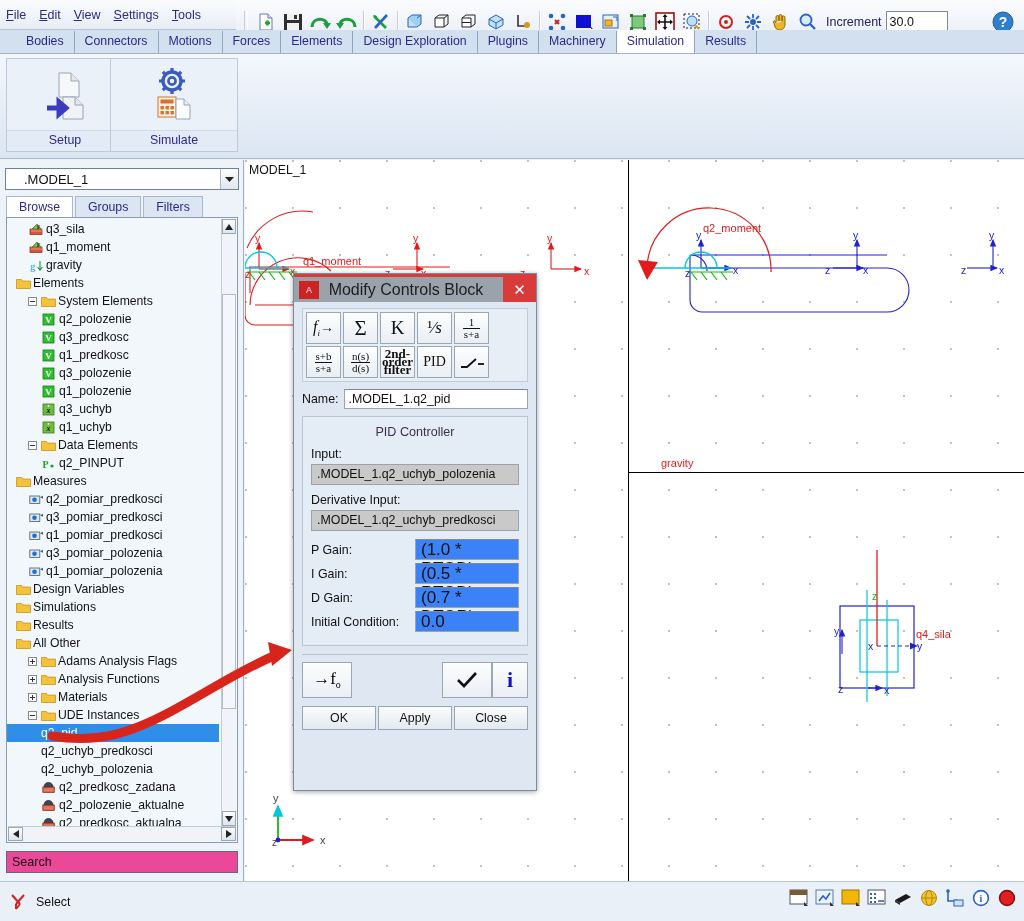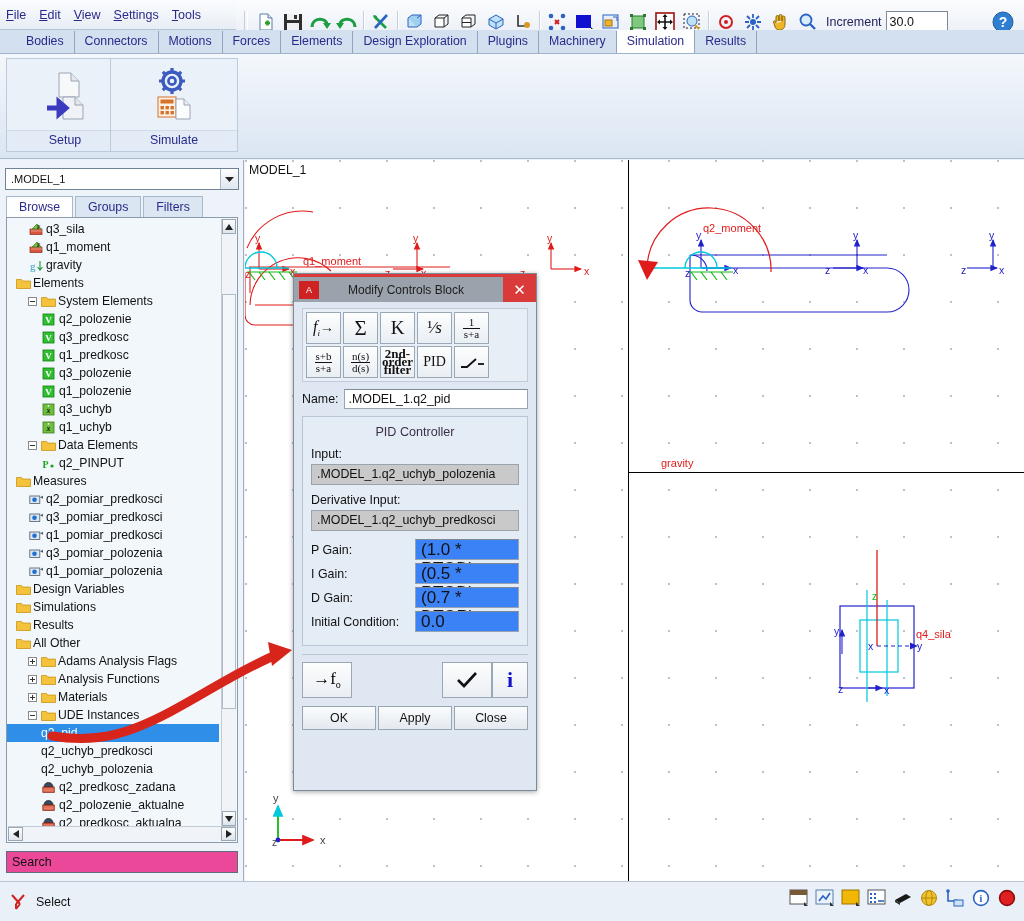--- a/index.html
+++ b/index.html
@@ -72,21 +72,21 @@
 
   
   .leftpanel {
     position:absolute; left:0; top:160px; width:244px; bottom:40px;
     background:#eef3f9; border-right:1px solid #9fb0c2;
   }
   .modelsel {
     position:absolute; left:5px; top:8px; width:234px; height:22px;
     background:#fff; border:1px solid #6f8296; display:flex; align-items:center;
   }
-  .modelsel .val { flex:1; padding-left:5px; font-size:11px; color:#111; }
+  .modelsel .val { flex:1; padding-left:18px; font-size:13px; color:#111; }
   .modelsel .arrow {
     width:18px; height:20px; border-left:1px solid #aab8c6;
     background:linear-gradient(#fdfdfd,#dfe6ee);
     display:flex; align-items:center; justify-content:center;
   }
   .subtabs { position:absolute; left:6px; top:36px; display:flex; gap:2px; }
   .subtab {
     height:21px; line-height:20px; padding:0 12px; font-size:12.3px; color:#2a2a8a;
     background:#dbe6f2; border:1px solid #a6b8cb; border-bottom:none; cursor:default;
   }
@@ -157,21 +157,21 @@
   .dlgtitle {
     height:25px; background:#9aa3ab; display:flex; align-items:center;
     position:relative;
   }
   .dlgicon {
     width:20px; height:18px; margin-left:5px; background:#cf2222; color:#fff;
     font-size:9px; display:flex; align-items:center; justify-content:center;
     font-family:"Liberation Sans",sans-serif;
   }
   .dlgtitle .ttxt {
-    flex:1; text-align:center; font-size:12px; color:#1d1d1d; padding-right:10px;
+    flex:1; text-align:center; font-size:16px; color:#1d1d1d; padding-right:10px;
   }
   .dlgclose {
     width:33px; height:25px; background:#d93b3b; color:#fff; font-size:15px;
     display:flex; align-items:center; justify-content:center; cursor:default;
   }
   .dlgbody { padding:6px 8px 0; }
   .iconpanel {
     background:#e8eef6; border:1px solid #c0ccda; padding:3px; display:flex;
     flex-wrap:wrap; gap:2px; width:100%;
   }

